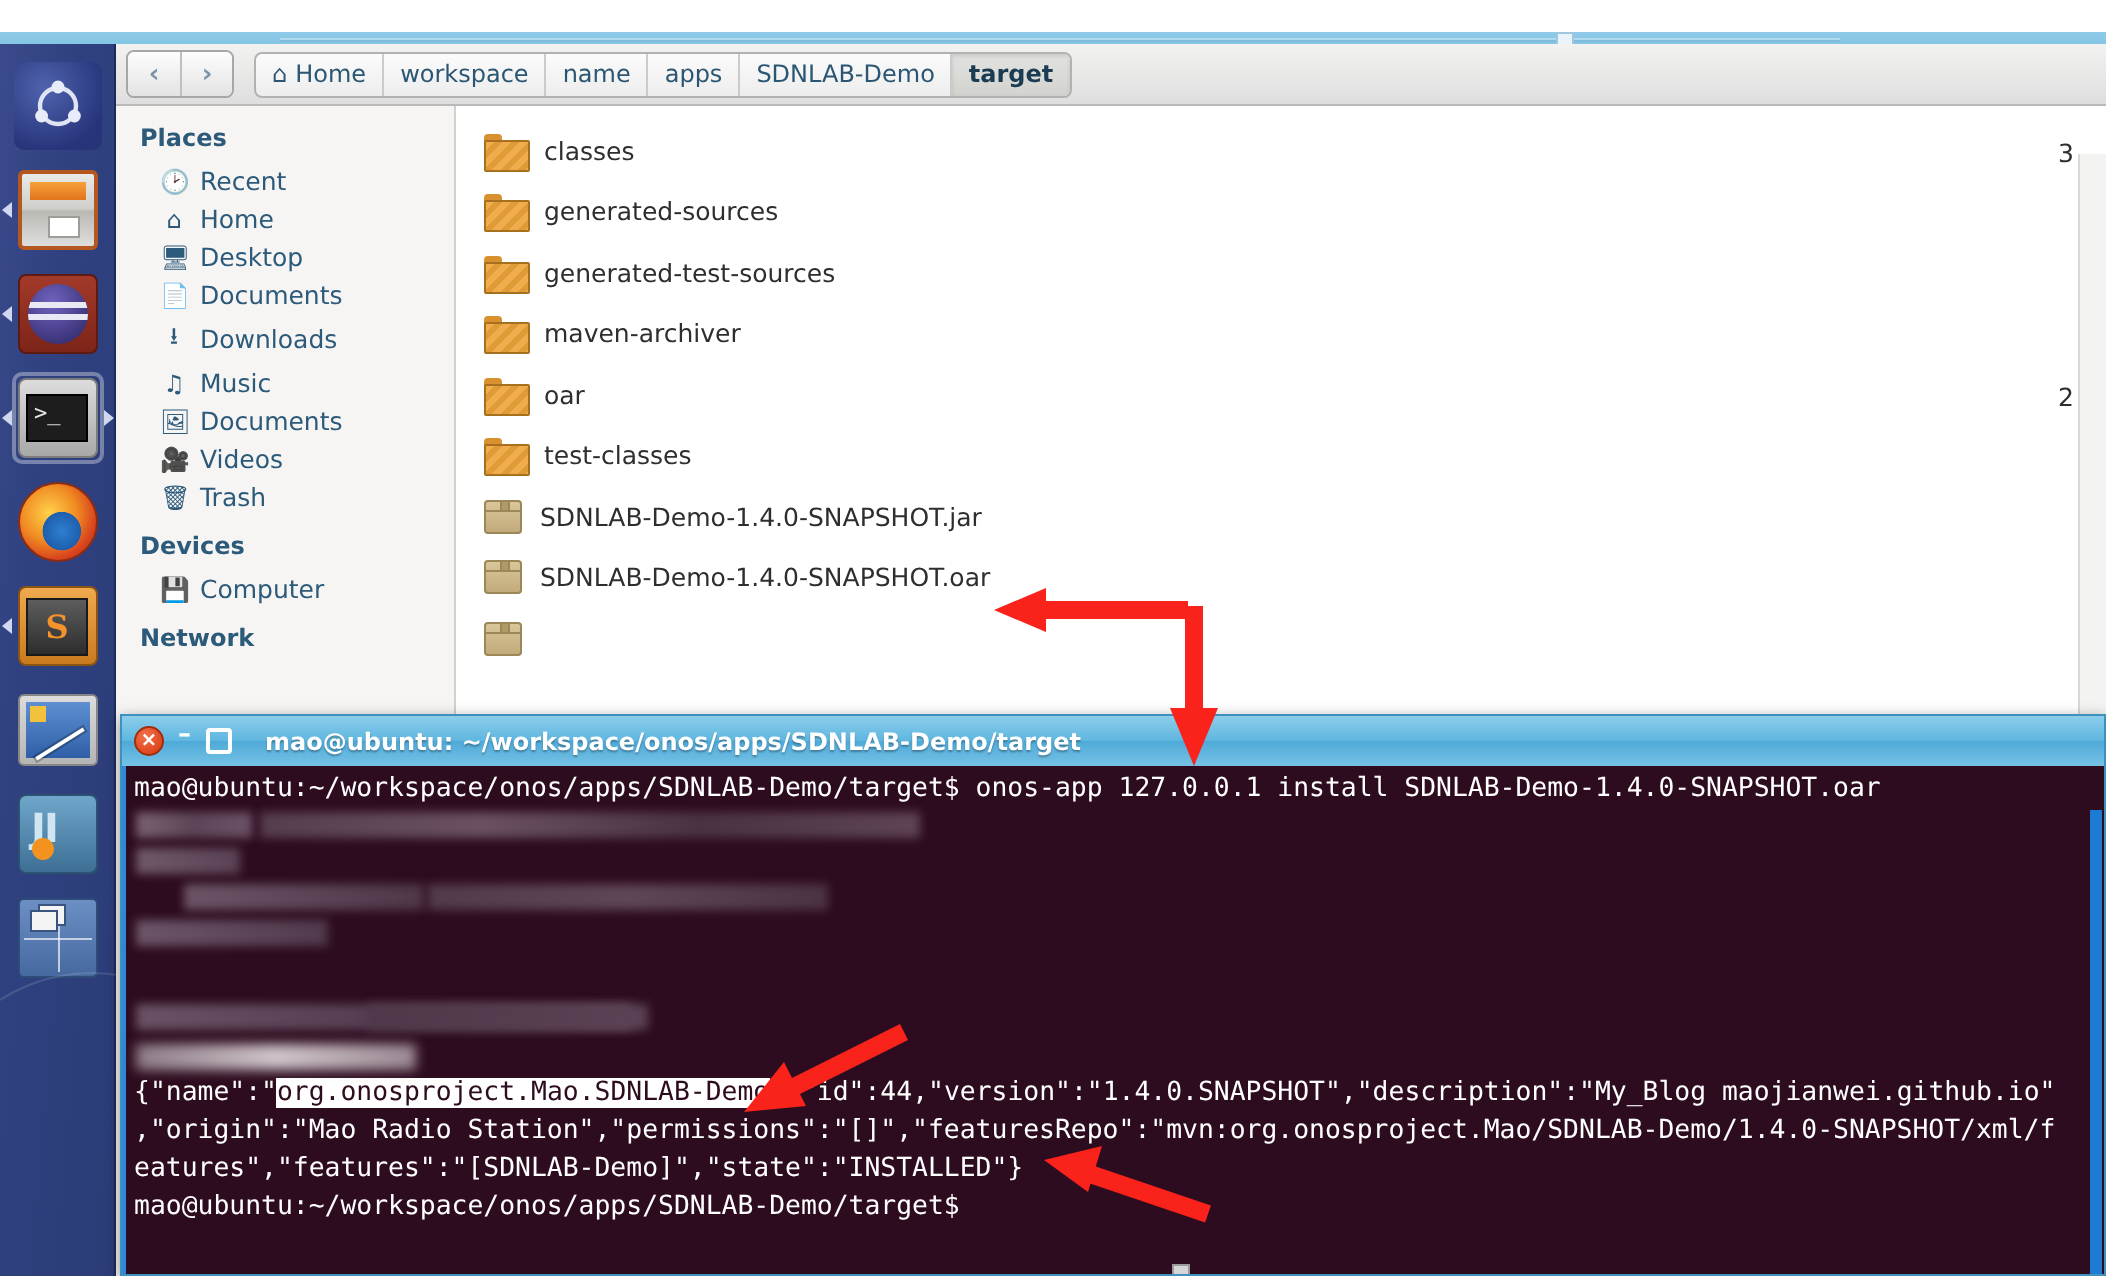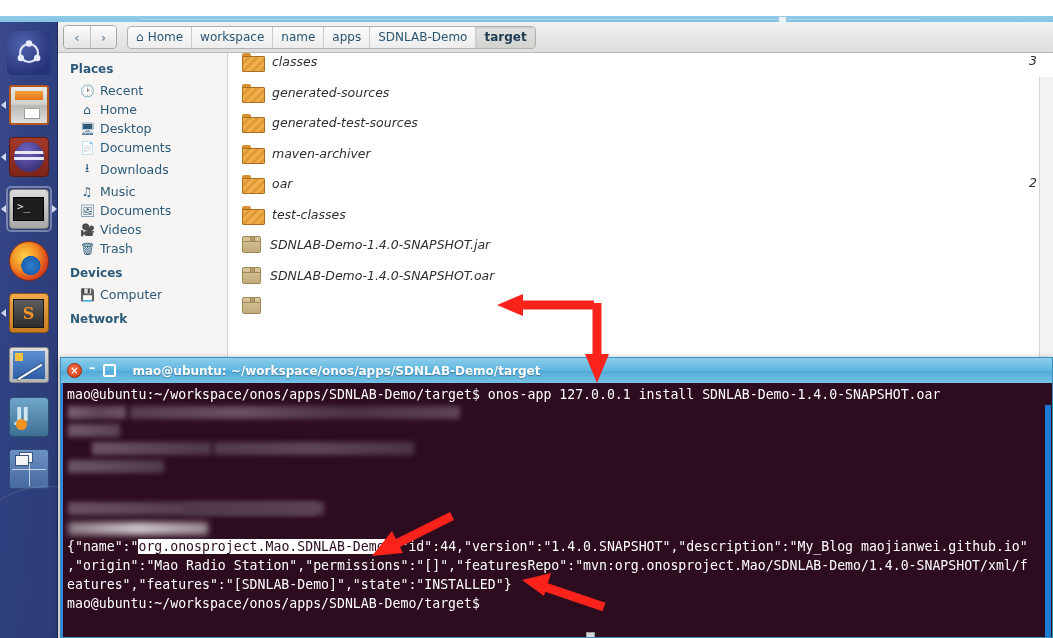--- a/index.html
+++ b/index.html
@@ -222,21 +222,21 @@
     background: linear-gradient(to bottom,#fdfdfd,#f0f0ee); align-items: center;
   }
   .col-name {
     flex: 1; font-size: 12.5px; color: #4a4a4a; padding-left: 8px;
     display: flex; align-items: center; justify-content: space-between; padding-right: 6px;
     border-right: 1px solid #cfcfcf; height: 100%;
   }
   .sort-caret { color: #8c8c8c; font-size: 8px; }
   .col-size { width: 30px; font-size: 12.5px; color: #4a4a4a; padding-left: 6px; }
   .frow {
-    display: flex; align-items: flex-start; height: 30.5px; font-size: 12.5px; color: #2e2e2e; font-style: italic;
+    display: flex; align-items: flex-end; height: 30.5px; font-size: 12.5px; color: #2e2e2e;
   }
   .frow .nm { flex: 1; display: flex; align-items: center; gap: 9px; padding-left: 14px; }
   .frow .sz { width: 30px; text-align: left; padding-left: 6px; font-size: 12.5px; color:#2e2e2e; }
   .folder-ico {
     width: 21px; height: 17px; position: relative; flex: none;
   }
   .folder-ico::before{
     content:""; position:absolute; left:0; top:0; width:9px; height:4px;
     background:#d9912f; border-radius:2px 2px 0 0;
   }

